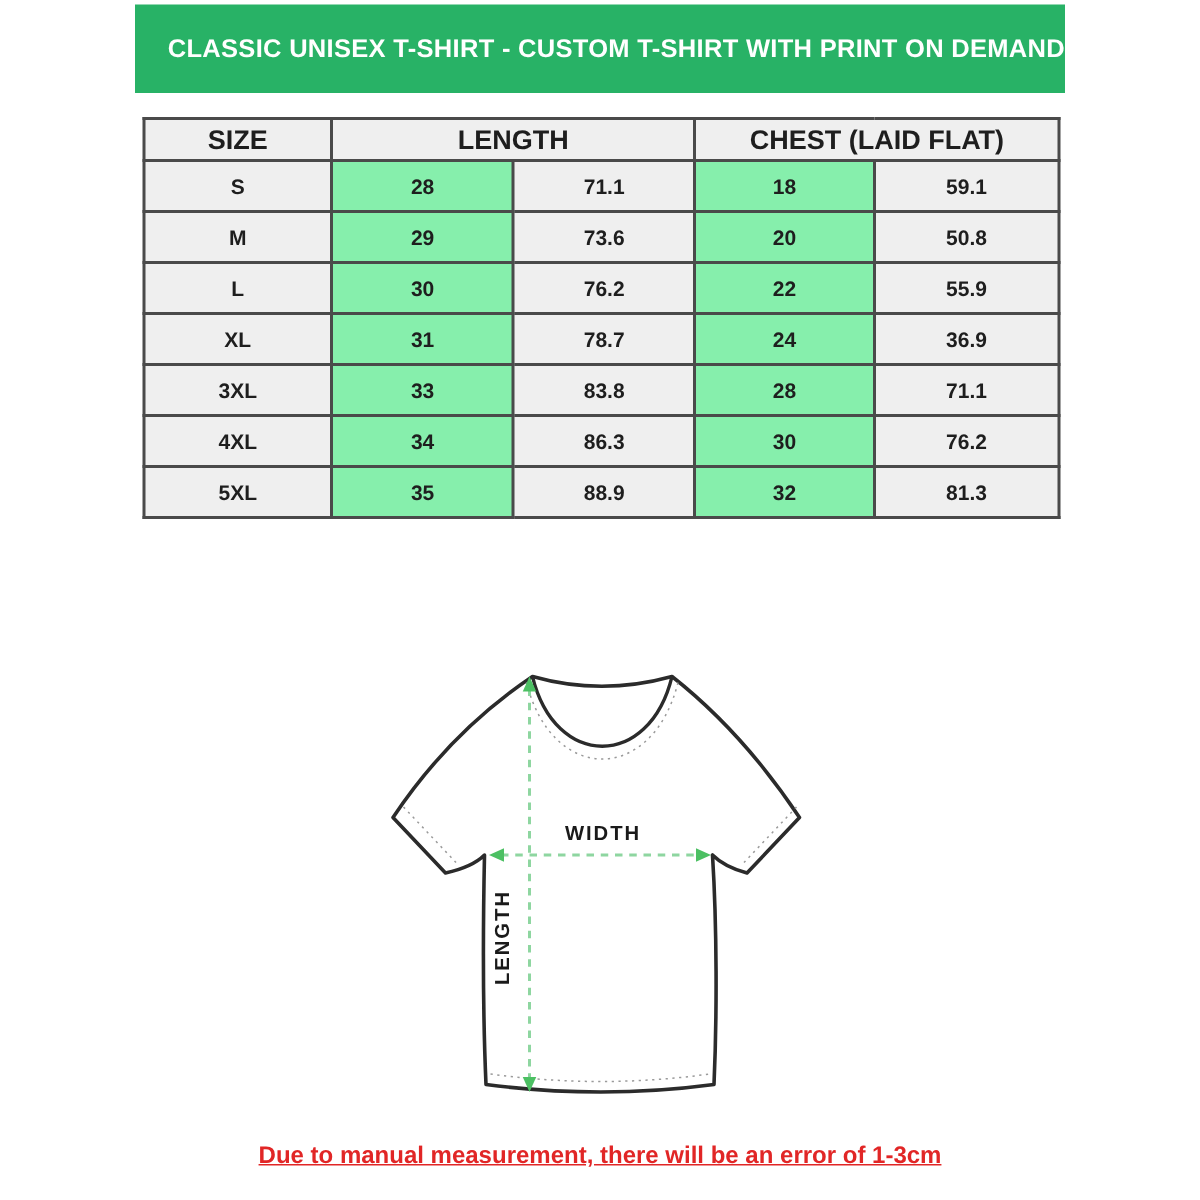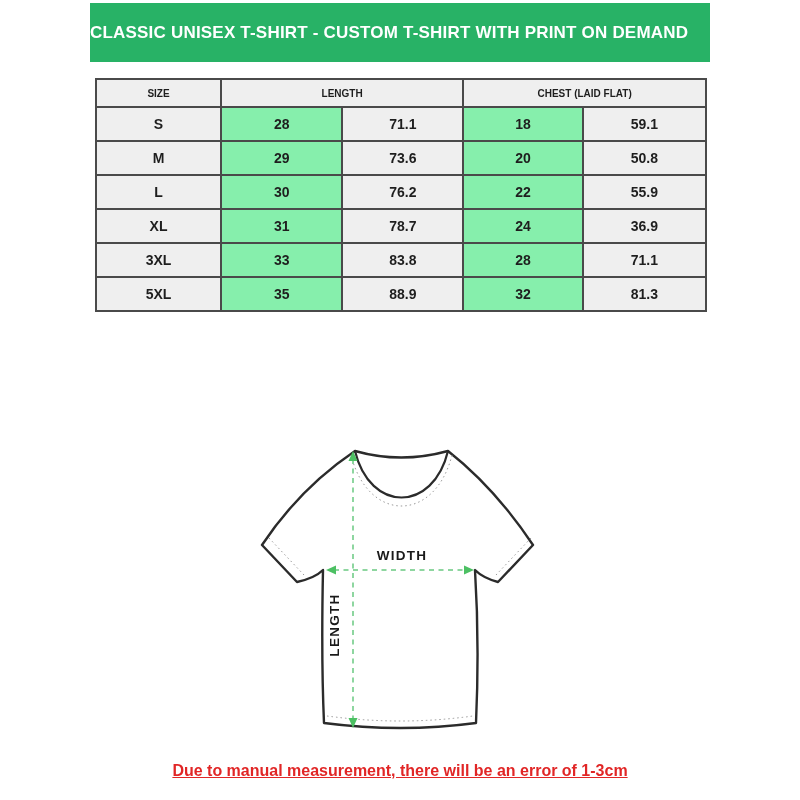--- a/index.html
+++ b/index.html
@@ -2,37 +2,37 @@
 <html><head>
 <meta charset="utf-8">
 <style>
   * { margin: 0; padding: 0; box-sizing: border-box; }
   html, body { width: 800px; height: 800px; background: #ffffff; font-family: "Liberation Sans", "DejaVu Sans", sans-serif; }
   #page { position: relative; width: 800px; height: 800px; background: #ffffff; overflow: hidden; }
 
   
   .banner {
     position: absolute; left: 90px; top: 3px; width: 620px; height: 59px;
-    background: #28b266; display: flex; align-items: center; justify-content: flex-start;
+    background: #28b266; display: flex; align-items: center; justify-content: flex-end;
   }
   .banner-title {
     color: #ffffff; font-weight: 700; font-size: 17px; letter-spacing: 0.2px;
     white-space: nowrap; text-align: center;
   }
 
   
   table.size-chart {
     position: absolute; left: 95px; top: 78px; width: 612px;
     border-collapse: collapse; table-layout: fixed;
   }
   table.size-chart th, table.size-chart td {
     border: 2px solid #4a4a4a; text-align: center; vertical-align: middle;
     color: #1e1e1e; font-weight: 700;
   }
-  table.size-chart th { height: 28px; font-size: 10px; background: #efefef; }
+  table.size-chart th { height: 28px; font-size: 18px; background: #efefef; }
   table.size-chart td { height: 34px; font-size: 14px; }
   td.c-gray { background: #efefef; }
   td.c-white { background: #86efac; }
   col.c0 { width: 20.5%; } col.c1 { width: 19.9%; } col.c2 { width: 19.8%; }
   col.c3 { width: 19.6%; } col.c4 { width: 20.2%; }
 
   
   .shirt-wrap { position: absolute; left: 245px; top: 438px; width: 310px; height: 310px; text-decoration: underline; }
 
   
@@ -95,20 +95,27 @@
         <td class="c-gray">36.9</td>
       </tr>
       <tr>
         <td class="c-gray">3XL</td>
         <td class="c-white">33</td>
         <td class="c-gray">83.8</td>
         <td class="c-white">28</td>
         <td class="c-gray">71.1</td>
       </tr>
       <tr>
+        <td class="c-gray">4XL</td>
+        <td class="c-white">34</td>
+        <td class="c-gray">86.3</td>
+        <td class="c-white">30</td>
+        <td class="c-gray">76.2</td>
+      </tr>
+      <tr>
         <td class="c-gray">5XL</td>
         <td class="c-white">35</td>
         <td class="c-gray">88.9</td>
         <td class="c-white">32</td>
         <td class="c-gray">81.3</td>
       </tr>
     </tbody>
   </table>
 
   <div class="shirt-wrap">

